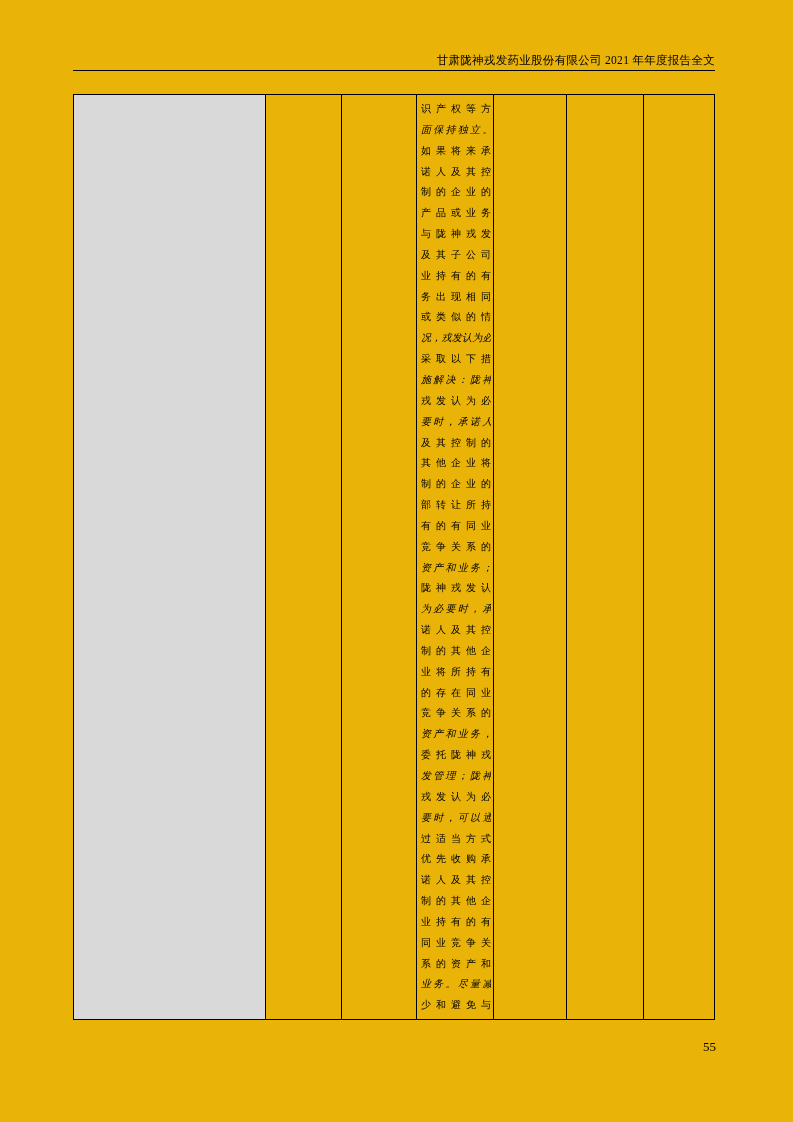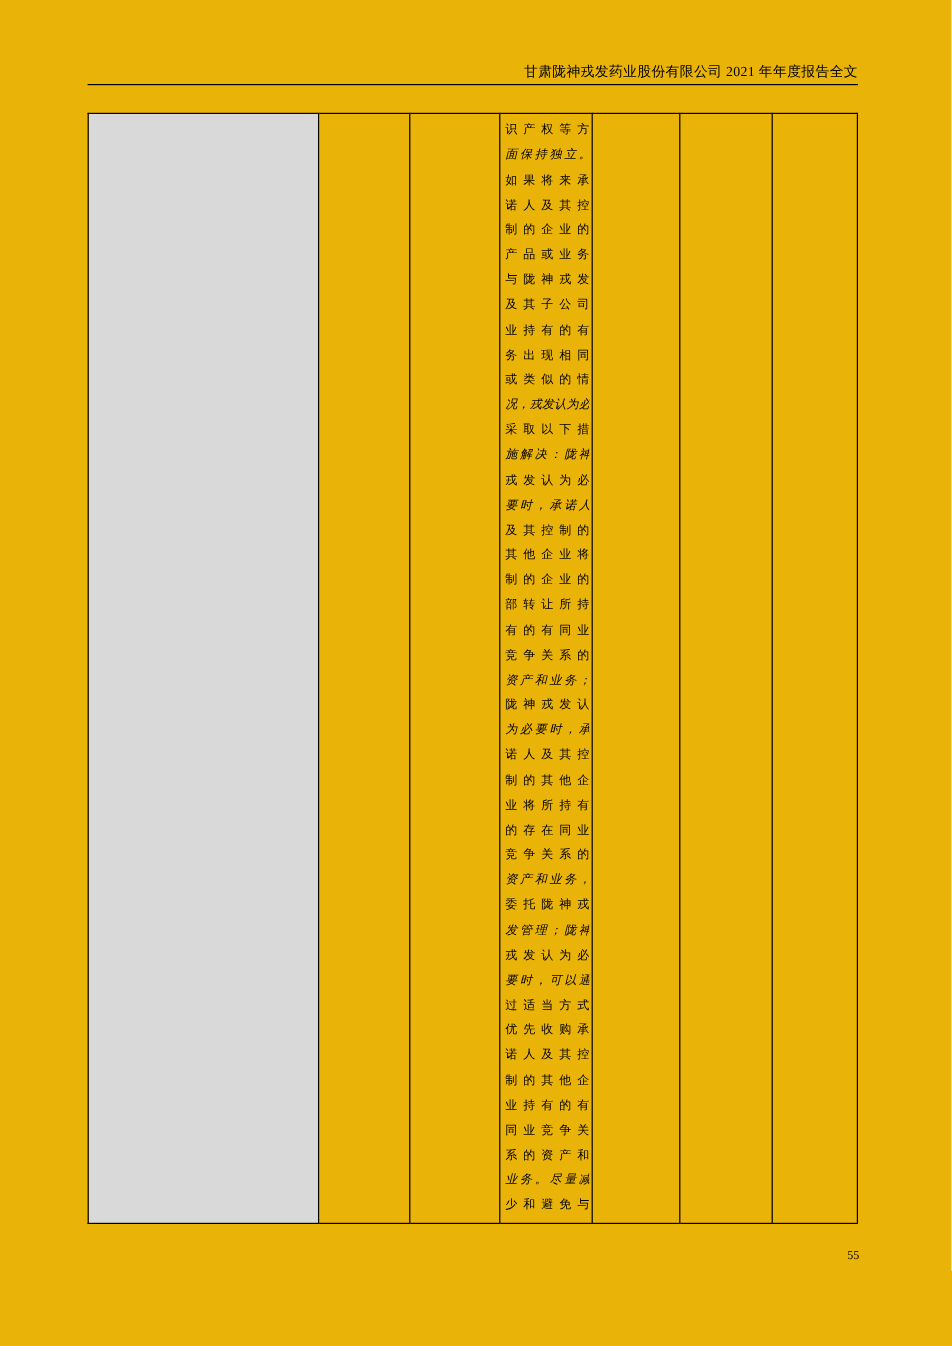--- a/index.html
+++ b/index.html
@@ -66,21 +66,21 @@
     text-justify: inter-character;
   }
   .tl.long {
     letter-spacing: -1.4px;
     font-style: italic;
   }
   .pageno {
     position: absolute;
     top: 1040px;
     right: 77px;
-    font-size: 10px;
+    font-size: 13px;
     line-height: 14px;
     margin-left: 36px;
   }
 </style>
 </head>
 <body>
 
 <div class="page">
 
   <div class="header">

